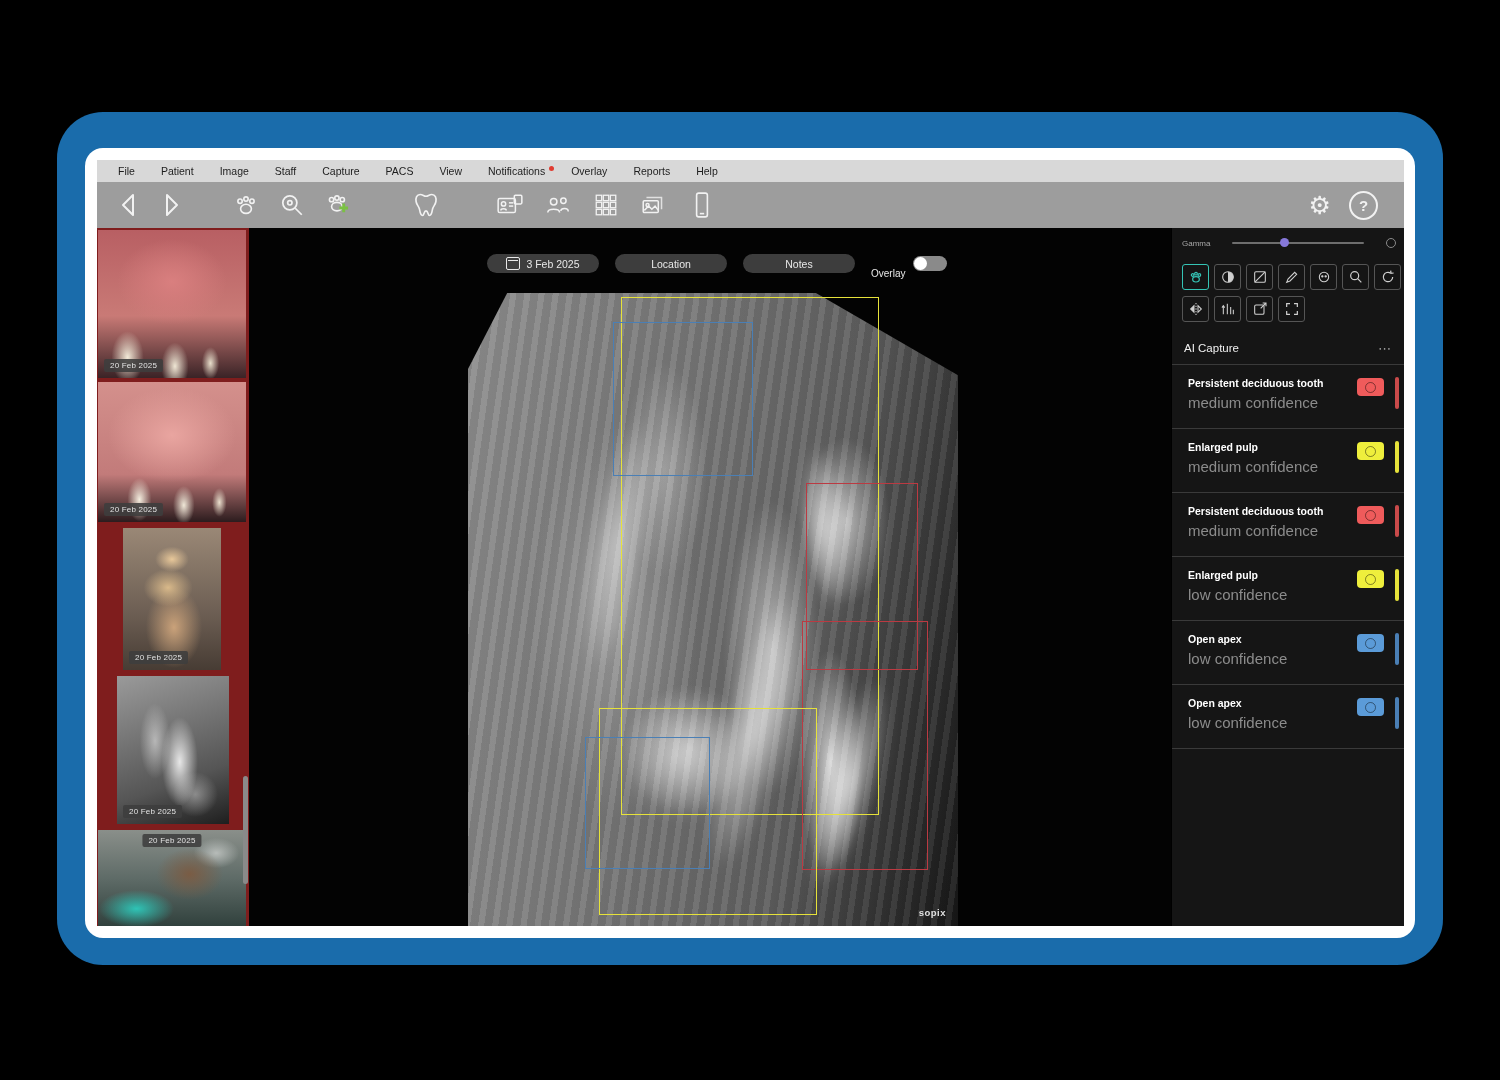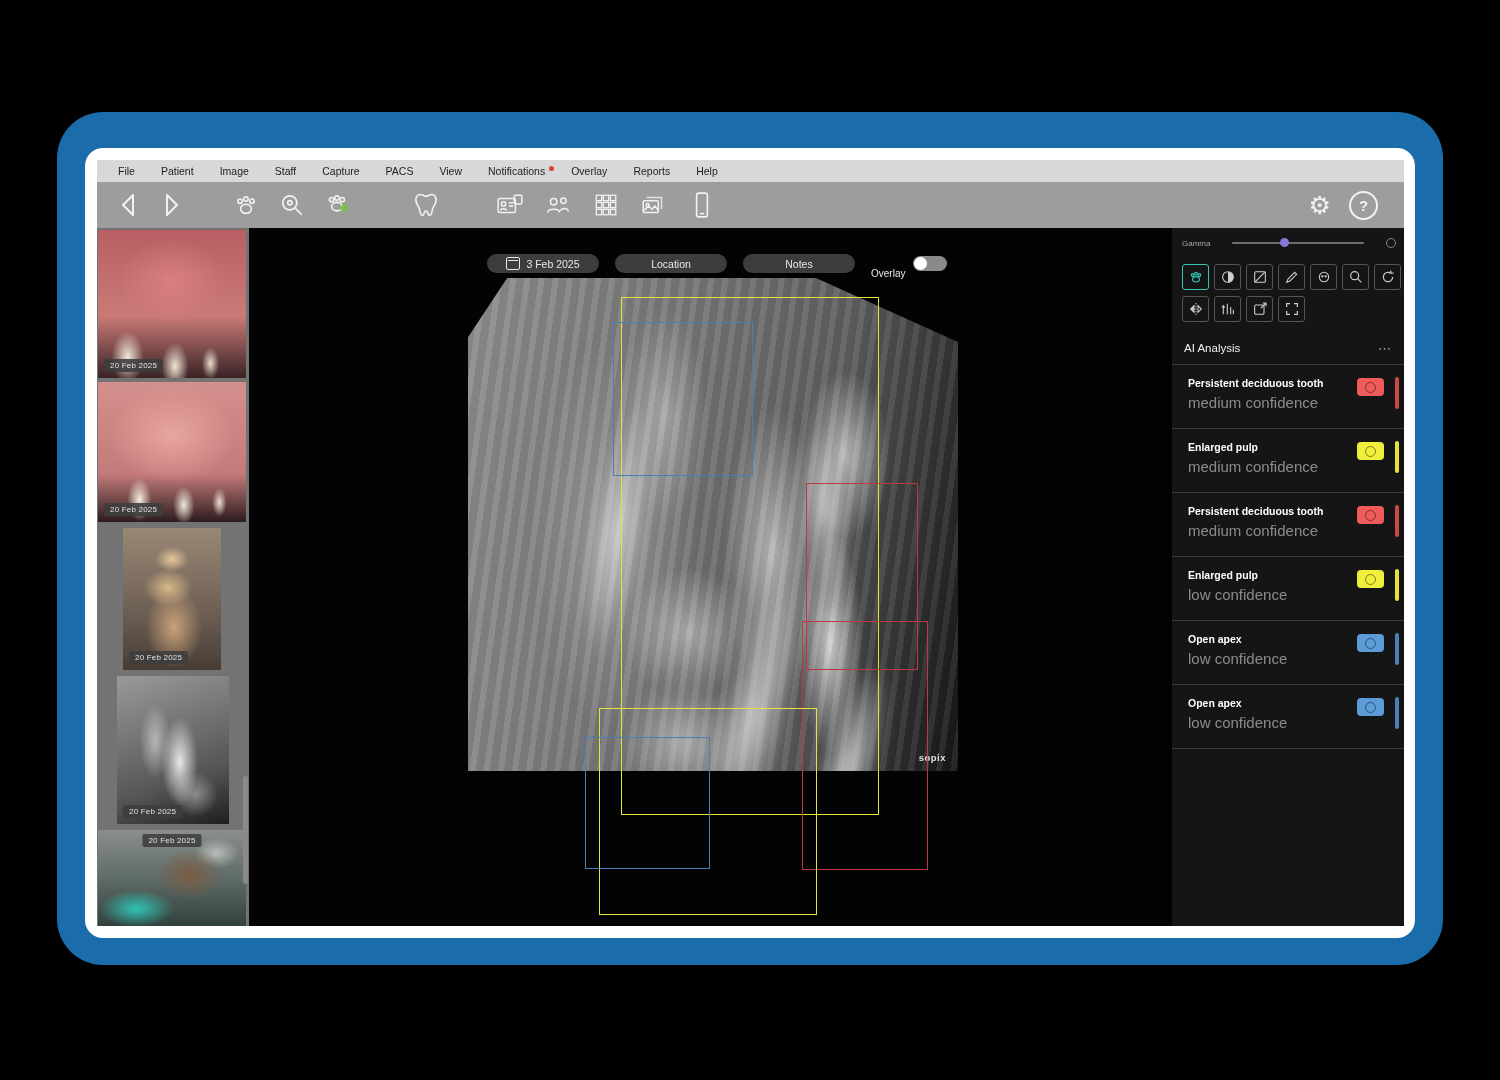--- a/index.html
+++ b/index.html
@@ -22,21 +22,21 @@
   .tb-ic{width:30px;height:30px;display:flex;align-items:center;justify-content:center;flex:0 0 auto;}
   .tb-ic svg{display:block;}
   .sp{flex:0 0 auto;}
   .tb-right{margin-left:auto;display:flex;align-items:center;gap:18px;padding-right:26px;}
   .gear{font-size:25px;color:#f2f2f2;line-height:1;}
   .helpq{width:25px;height:25px;border:2px solid #f2f2f2;border-radius:50%;color:#f2f2f2;
     font-size:15px;font-weight:bold;display:flex;align-items:center;justify-content:center;}
 
   
   .content{position:absolute;left:0;top:68px;right:0;bottom:0;display:flex;}
-  .thumbs{position:relative;width:152px;background:#737373;flex:0 0 auto;}
+  .thumbs{position:relative;width:152px;background:#7f1d1d;flex:0 0 auto;}
   .viewer{position:relative;flex:1;background:#030303;}
   .panel{position:relative;width:232px;background:#151515;flex:0 0 auto;border-left:1px solid #000;}
 
   
   .thumb{position:absolute;overflow:hidden;}
   .t1{left:1px;top:2px;width:148px;height:148px;}
   .t2{left:1px;top:154px;width:148px;height:140px;}
   .t3{left:26px;top:300px;width:98px;height:142px;}
   .t4{left:20px;top:448px;width:112px;height:148px;}
   .t5{left:1px;top:602px;width:148px;height:96px;}
@@ -78,21 +78,21 @@
     display:flex;align-items:center;justify-content:center;gap:6px;padding:0 10px;}
   .pill.w{width:92px;text-align:center;}
   .cal{width:12px;height:11px;border:1.2px solid #e8e8e8;border-radius:2px;position:relative;}
   .cal:before{content:"";position:absolute;left:1px;right:1px;top:2px;height:1.2px;background:#e8e8e8;}
   .ovl{display:flex;align-items:center;gap:8px;}
   .ovl-label{color:#e8e8e8;font-size:10px;margin-top:20px;}
   .toggle{width:34px;height:15px;background:#8a8a8a;border-radius:8px;position:relative;}
   .toggle .knob{position:absolute;left:1px;top:1px;width:13px;height:13px;border-radius:50%;background:#fff;}
 
   
-  .xray{position:absolute;left:219px;top:50px;width:490px;height:493px;
+  .xray{position:absolute;left:219px;top:65px;width:490px;height:633px;
     clip-path:polygon(0 12%, 8% 0, 71% 0, 100% 13%, 100% 100%, 0 100%);
     background:
       repeating-linear-gradient(98deg, rgba(255,255,255,.07) 0 6px, rgba(0,0,0,.06) 6px 14px),
       radial-gradient(ellipse 70px 210px at 62% 56%, rgba(255,255,255,.55), transparent 70%),
       radial-gradient(ellipse 46px 160px at 74% 74%, rgba(255,255,255,.75), transparent 70%),
       radial-gradient(ellipse 60px 150px at 40% 28%, rgba(225,225,225,.45), transparent 72%),
       radial-gradient(ellipse 110px 260px at 30% 52%, rgba(205,205,205,.4), transparent 76%),
       radial-gradient(ellipse 64px 120px at 77% 36%, rgba(240,240,240,.65), transparent 70%),
       radial-gradient(ellipse 90px 90px at 45% 72%, rgba(235,235,235,.5), transparent 72%),
       linear-gradient(100deg,#8e8e8e,#767676 40%,#5e5e5e 68%,#303030 88%,#161616);}
@@ -389,21 +389,21 @@
                 <svg width="16" height="16" viewBox="0 0 24 24" fill="none" stroke="#cfcfcf" stroke-width="1.8">
                     <path d="M4 9 V4 h5"></path>
                     <path d="M15 4 h5 v5"></path>
                     <path d="M20 15 v5 h-5"></path>
                     <path d="M9 20 H4 v-5"></path>
                   </svg>
               </div>
             </div>
 
             <div class="ai-header">
-              <span class="ai-title">AI Analysis</span>
+              <span class="ai-title">AI Capture</span>
               <span class="ai-dots">⋯</span>
             </div>
 
             <div class="findings">
 
               <div class="finding f-red">
                 <div class="f-title">Persistent deciduous tooth</div>
                 <div class="f-sub">medium confidence</div>
                 <div class="f-btn">
                     <span class="chip-glyph"></span>

